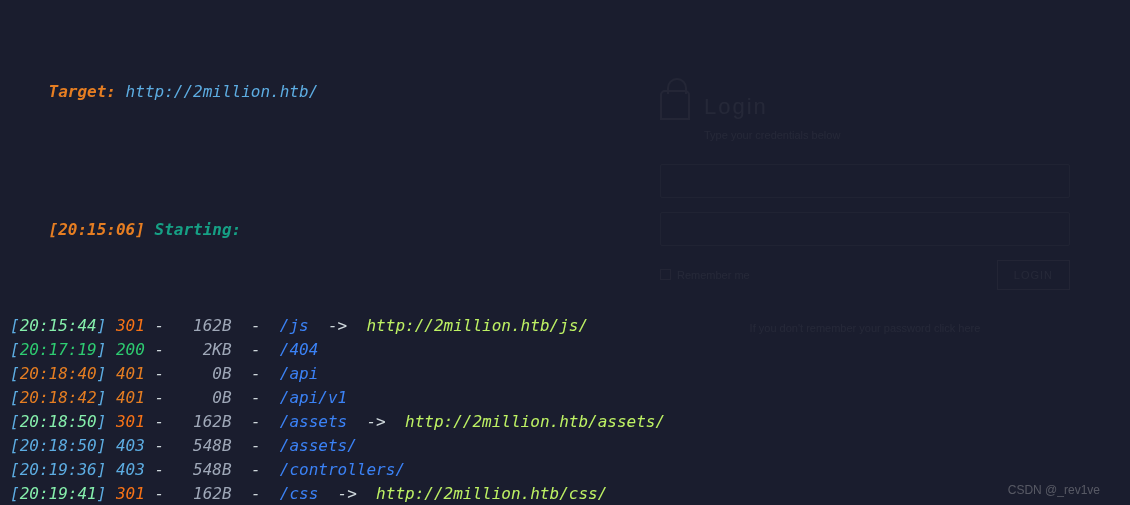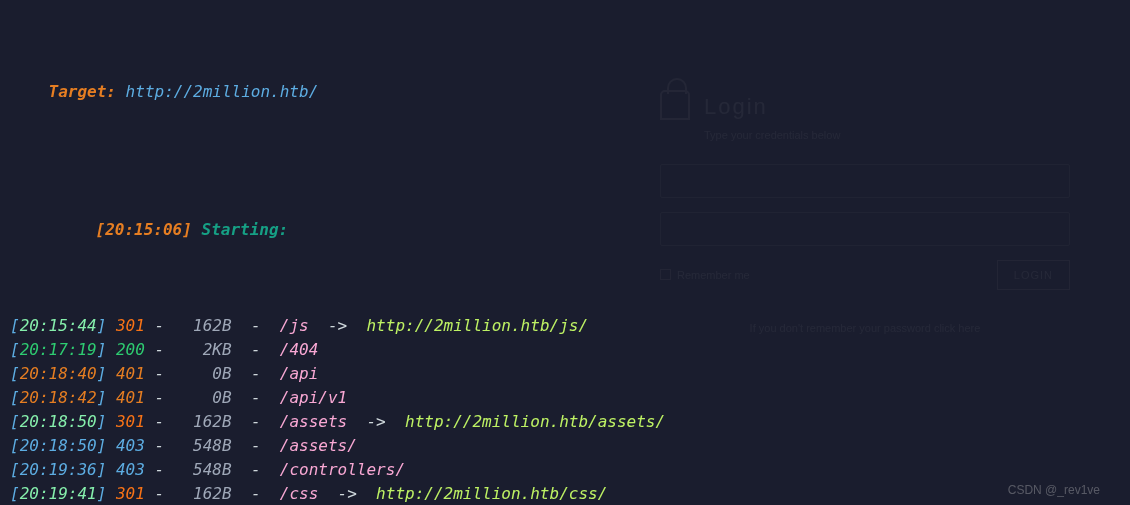--- a/index.html
+++ b/index.html
@@ -17,36 +17,36 @@
     position: absolute;
     inset: 0;
     padding: 8px 10px;
     white-space: pre;
     color: #cfd8dc;
     font-style: italic;
   }
   .target-line { margin-bottom: 18px; }
   .tgt-label { color: #e67e22; font-weight: bold; }
   .tgt-url   { color: #5dade2; }
-  .start-ts  { color: #e67e22; font-weight: bold; margin-left: 47px; }
+  .start-ts  { color: #e67e22; font-weight: bold; }
   .start-lbl { color: #16a085; font-weight: bold; }
 
   .row { display: block; }
   .bracket { color: #5dade2; }
   .ts-200 { color: #2ecc71; text-align: center; }
   .ts-301 { color: #86efac; }
   .ts-401 { color: #e67e22; margin-top: 44px; }
   .ts-403 { color: #5dade2; }
   .code-200 { color: #2ecc71; }
   .code-301 { color: #f97316; }
   .code-401 { color: #e67e22; }
   .code-403 { color: #5dade2; }
   .dash { color: #cfd8dc; }
   .size { color: #9fa8b8; }
-  .path { color: #f9a8d4; margin-top: 32px; }
+  .path { color: #3b82f6; margin-top: 32px; }
   .arrow { color: #cfd8dc; }
   .redir { color: #bef264; }
 
   
   .watermark {
     position: absolute;
     right: 30px;
     bottom: 6px;
     font-size: 12px;
     color: rgba(200,200,200,0.35);

